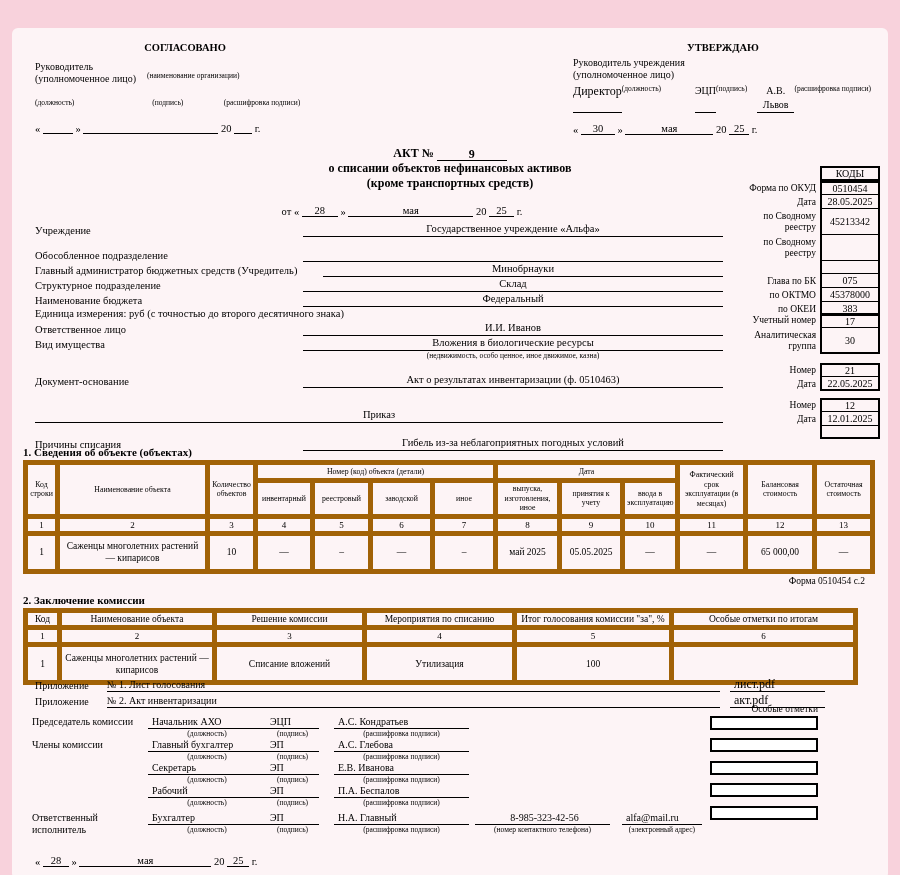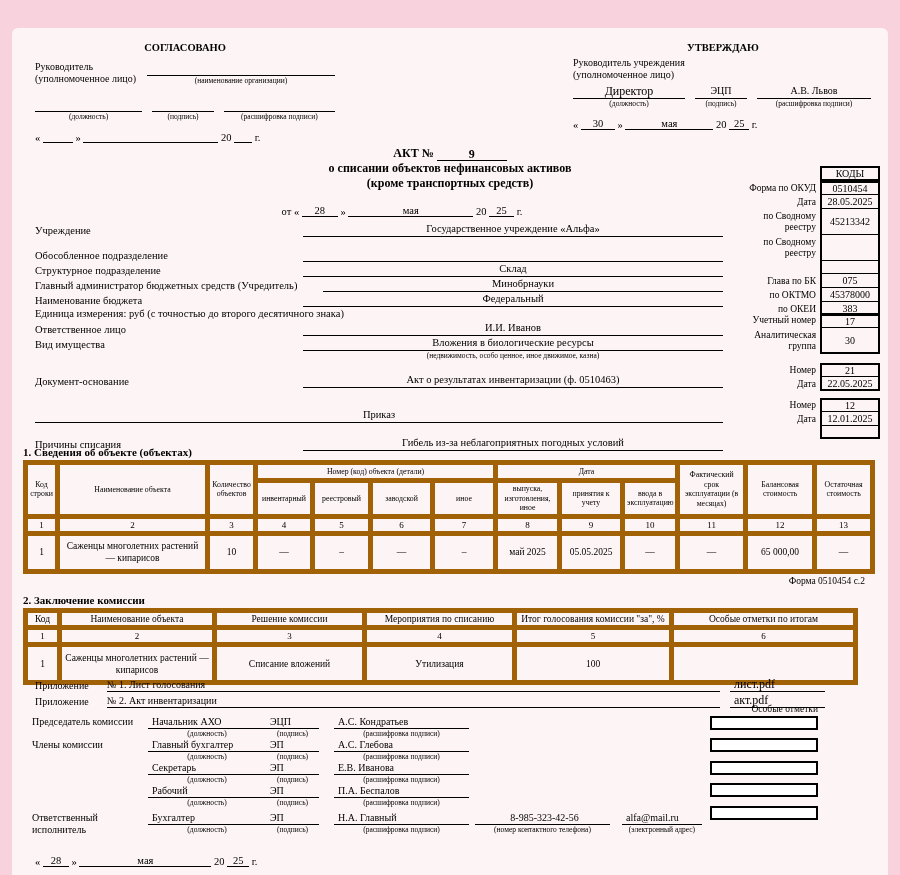--- a/index.html
+++ b/index.html
@@ -13,21 +13,21 @@
   .useg { display:inline-block; border-bottom:1px solid #000; text-align:center; height:13px; line-height:13px; vertical-align:bottom; font-size:10.5px; }
   .fldval { border-bottom:1px solid #000; text-align:center; font-size:10.5px; min-height:14px; line-height:14px; }
 
   
   #agreed { position:absolute; top:14px; left:23px; width:300px; font-size:10px; }
   #approved { position:absolute; top:14px; left:561px; width:300px; font-size:10px; }
   .ap-title { text-align:center; font-weight:bold; font-size:10.5px; margin-bottom:8px; }
   #approved .ap-title { margin-bottom:4px; }
   .ap-row { display:flex; align-items:flex-end; }
   .ap-rolecol { width:112px; line-height:12px; font-size:10px; }
-  .ap-fld { display:flex; flex-direction:column; }
+  .ap-fld { display:flex; }
   .ap-sigrow { display:flex; gap:10px; margin-top:13px; }
   .ap-date { margin-top:9px; font-size:10.5px; }
 
   
   #title { position:absolute; top:118px; left:138px; width:600px; text-align:center; }
   #title .t1, #title .t2, #title .t3 { font-weight:bold; font-size:12px; line-height:15px; }
   #title .tdate { margin-top:13px; font-size:10.5px; padding-right:96px; }
 
   
   .codebox { position:absolute; right:8px; width:150px; }
@@ -217,26 +217,26 @@
   <div id="fields1">
     <div class="frow" style="margin-bottom:11px">
         <div class="flabel">Учреждение</div>
         <div class="fval">Государственное учреждение «Альфа»</div>
       </div>
     <div class="frow">
         <div class="flabel">Обособленное подразделение</div>
         <div class="fval"></div>
       </div>
     <div class="frow">
+        <div class="flabel" style="width:288px">Главный администратор бюджетных средств (Учредитель)</div>
+        <div class="fval">Минобрнауки</div>
+      </div>
+    <div class="frow">
         <div class="flabel">Структурное подразделение</div>
         <div class="fval">Склад</div>
-      </div>
-    <div class="frow">
-        <div class="flabel" style="width:288px">Главный администратор бюджетных средств (Учредитель)</div>
-        <div class="fval">Минобрнауки</div>
       </div>
     <div class="frow">
         <div class="flabel">Наименование бюджета</div>
         <div class="fval">Федеральный</div>
       </div>
     <div class="frow">
         <div class="flabel" style="width:100%">Единица измерения: руб (с точностью до второго десятичного знака)</div>
       </div>
   </div>
 

